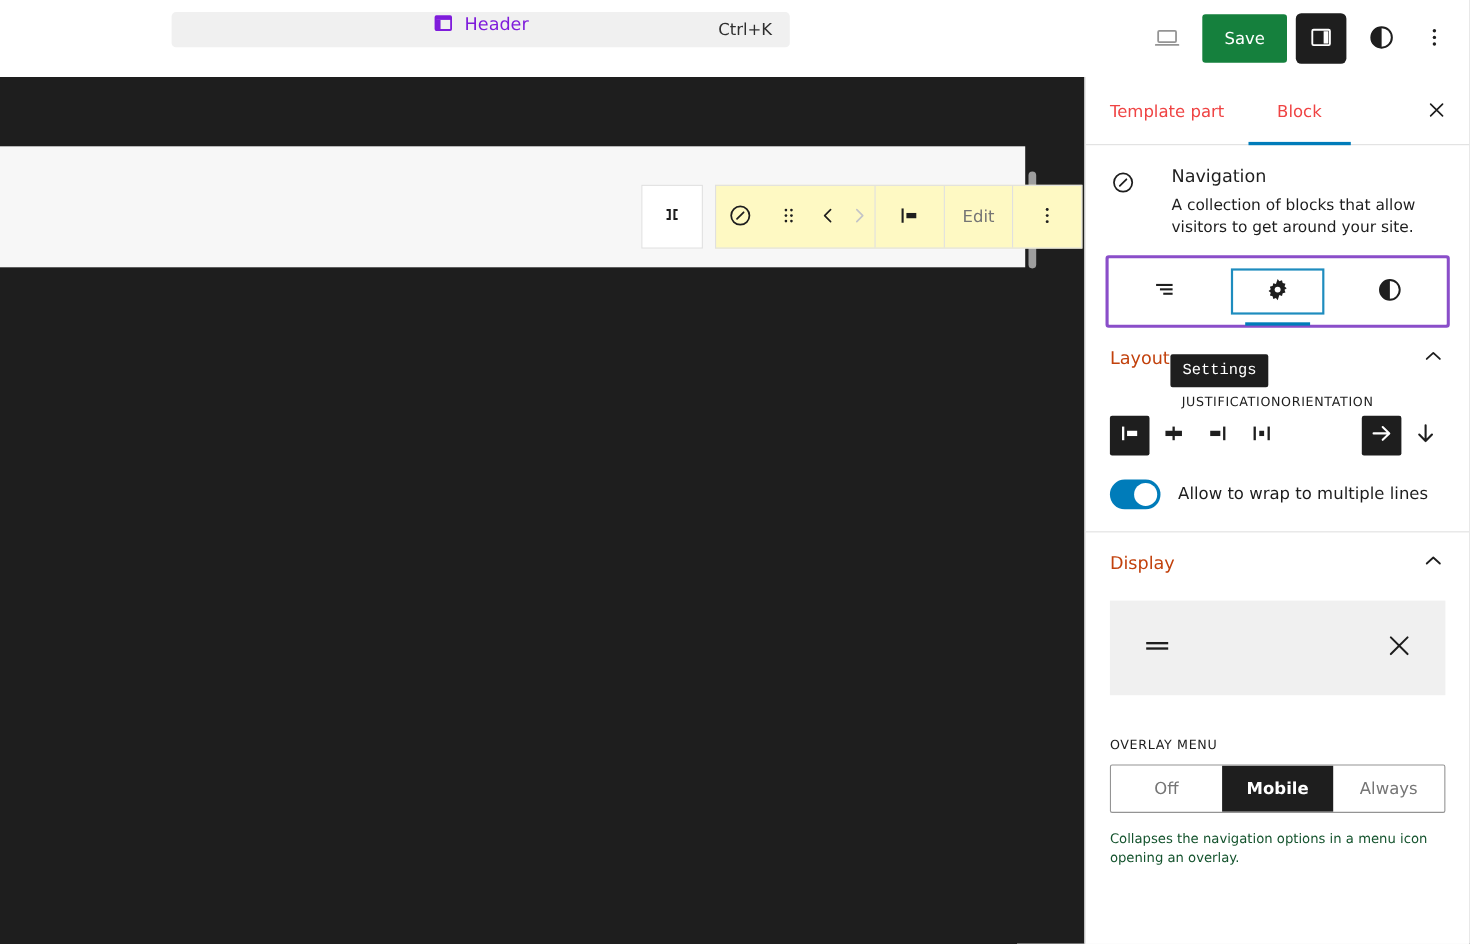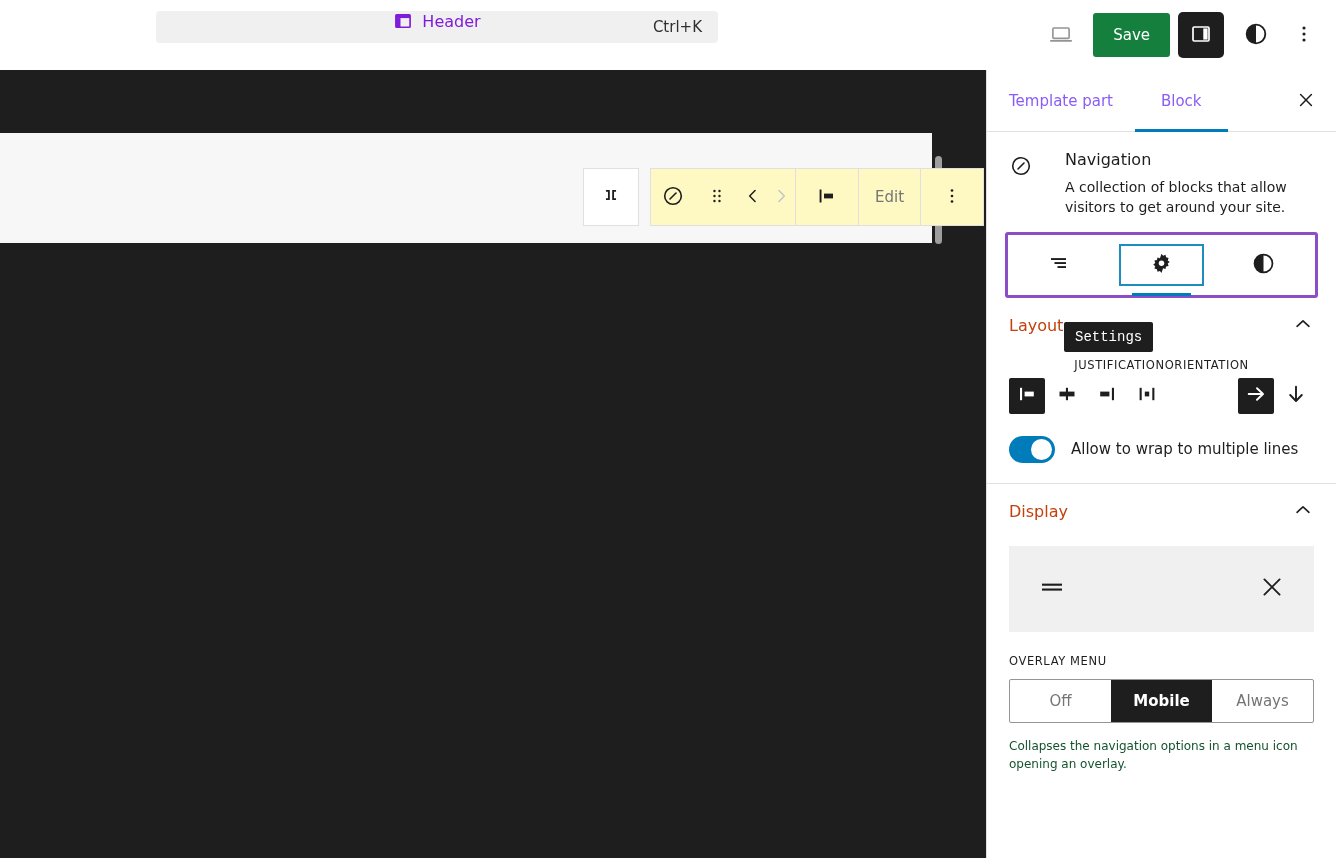--- a/index.html
+++ b/index.html
@@ -116,21 +116,21 @@
     background: #ffffff;
     border-left: 1px solid #e0e0e0;
     overflow: hidden;
   }
   .sb-tabs {
     position: relative; height: 62px; display: flex; align-items: center;
     border-bottom: 1px solid #e0e0e0;
   }
   .sb-tab {
     height: 62px; display:flex; align-items:center; justify-content:center;
-    font-size: 15px; color: #8b5cf6; cursor: pointer; position: relative;
+    font-size: 15px; color: #ef4444; cursor: pointer; position: relative;
     background: transparent; border: none; font-family: inherit; text-align: right;
   }
   .sb-tab.tpl { padding-left: 22px; padding-right: 22px; }
   .sb-tab.blk { padding-left: 26px; padding-right: 26px; }
   .sb-tab.active::after {
     content:""; position:absolute; left: 0; right: 0; bottom: 0;
     height: 3px; background: #007cba;
   }
   .sb-close {
     position: absolute; right: 14px; top: 15px;
@@ -204,21 +204,21 @@
     border-radius: 50%; background: #fff;
   }
   .toggle-label { font-size: 15px; color: #1e1e1e; }
 
   .display-preview {
     background: #f0f0f0; height: 86px; margin: 6px 0 0 0;
     display:flex; align-items:center; justify-content: space-between;
     padding: 0 28px;
   }
 
-  .overlay-label { padding: 18px 0 10px 0; }
+  .overlay-label { padding: 34px 0 10px 0; }
   .toggle-group {
     display:flex; border: 1px solid #949494; border-radius: 2px;
     height: 44px; overflow: hidden;
   }
   .tg-item {
     flex: 1; display:flex; align-items:center; justify-content:center;
     font-size: 15px; color: #757575; cursor: pointer;
     background: transparent; border: none; font-family: inherit;
   }
   .tg-item.active { background: #1e1e1e; color: #fff; font-weight: bold; }

